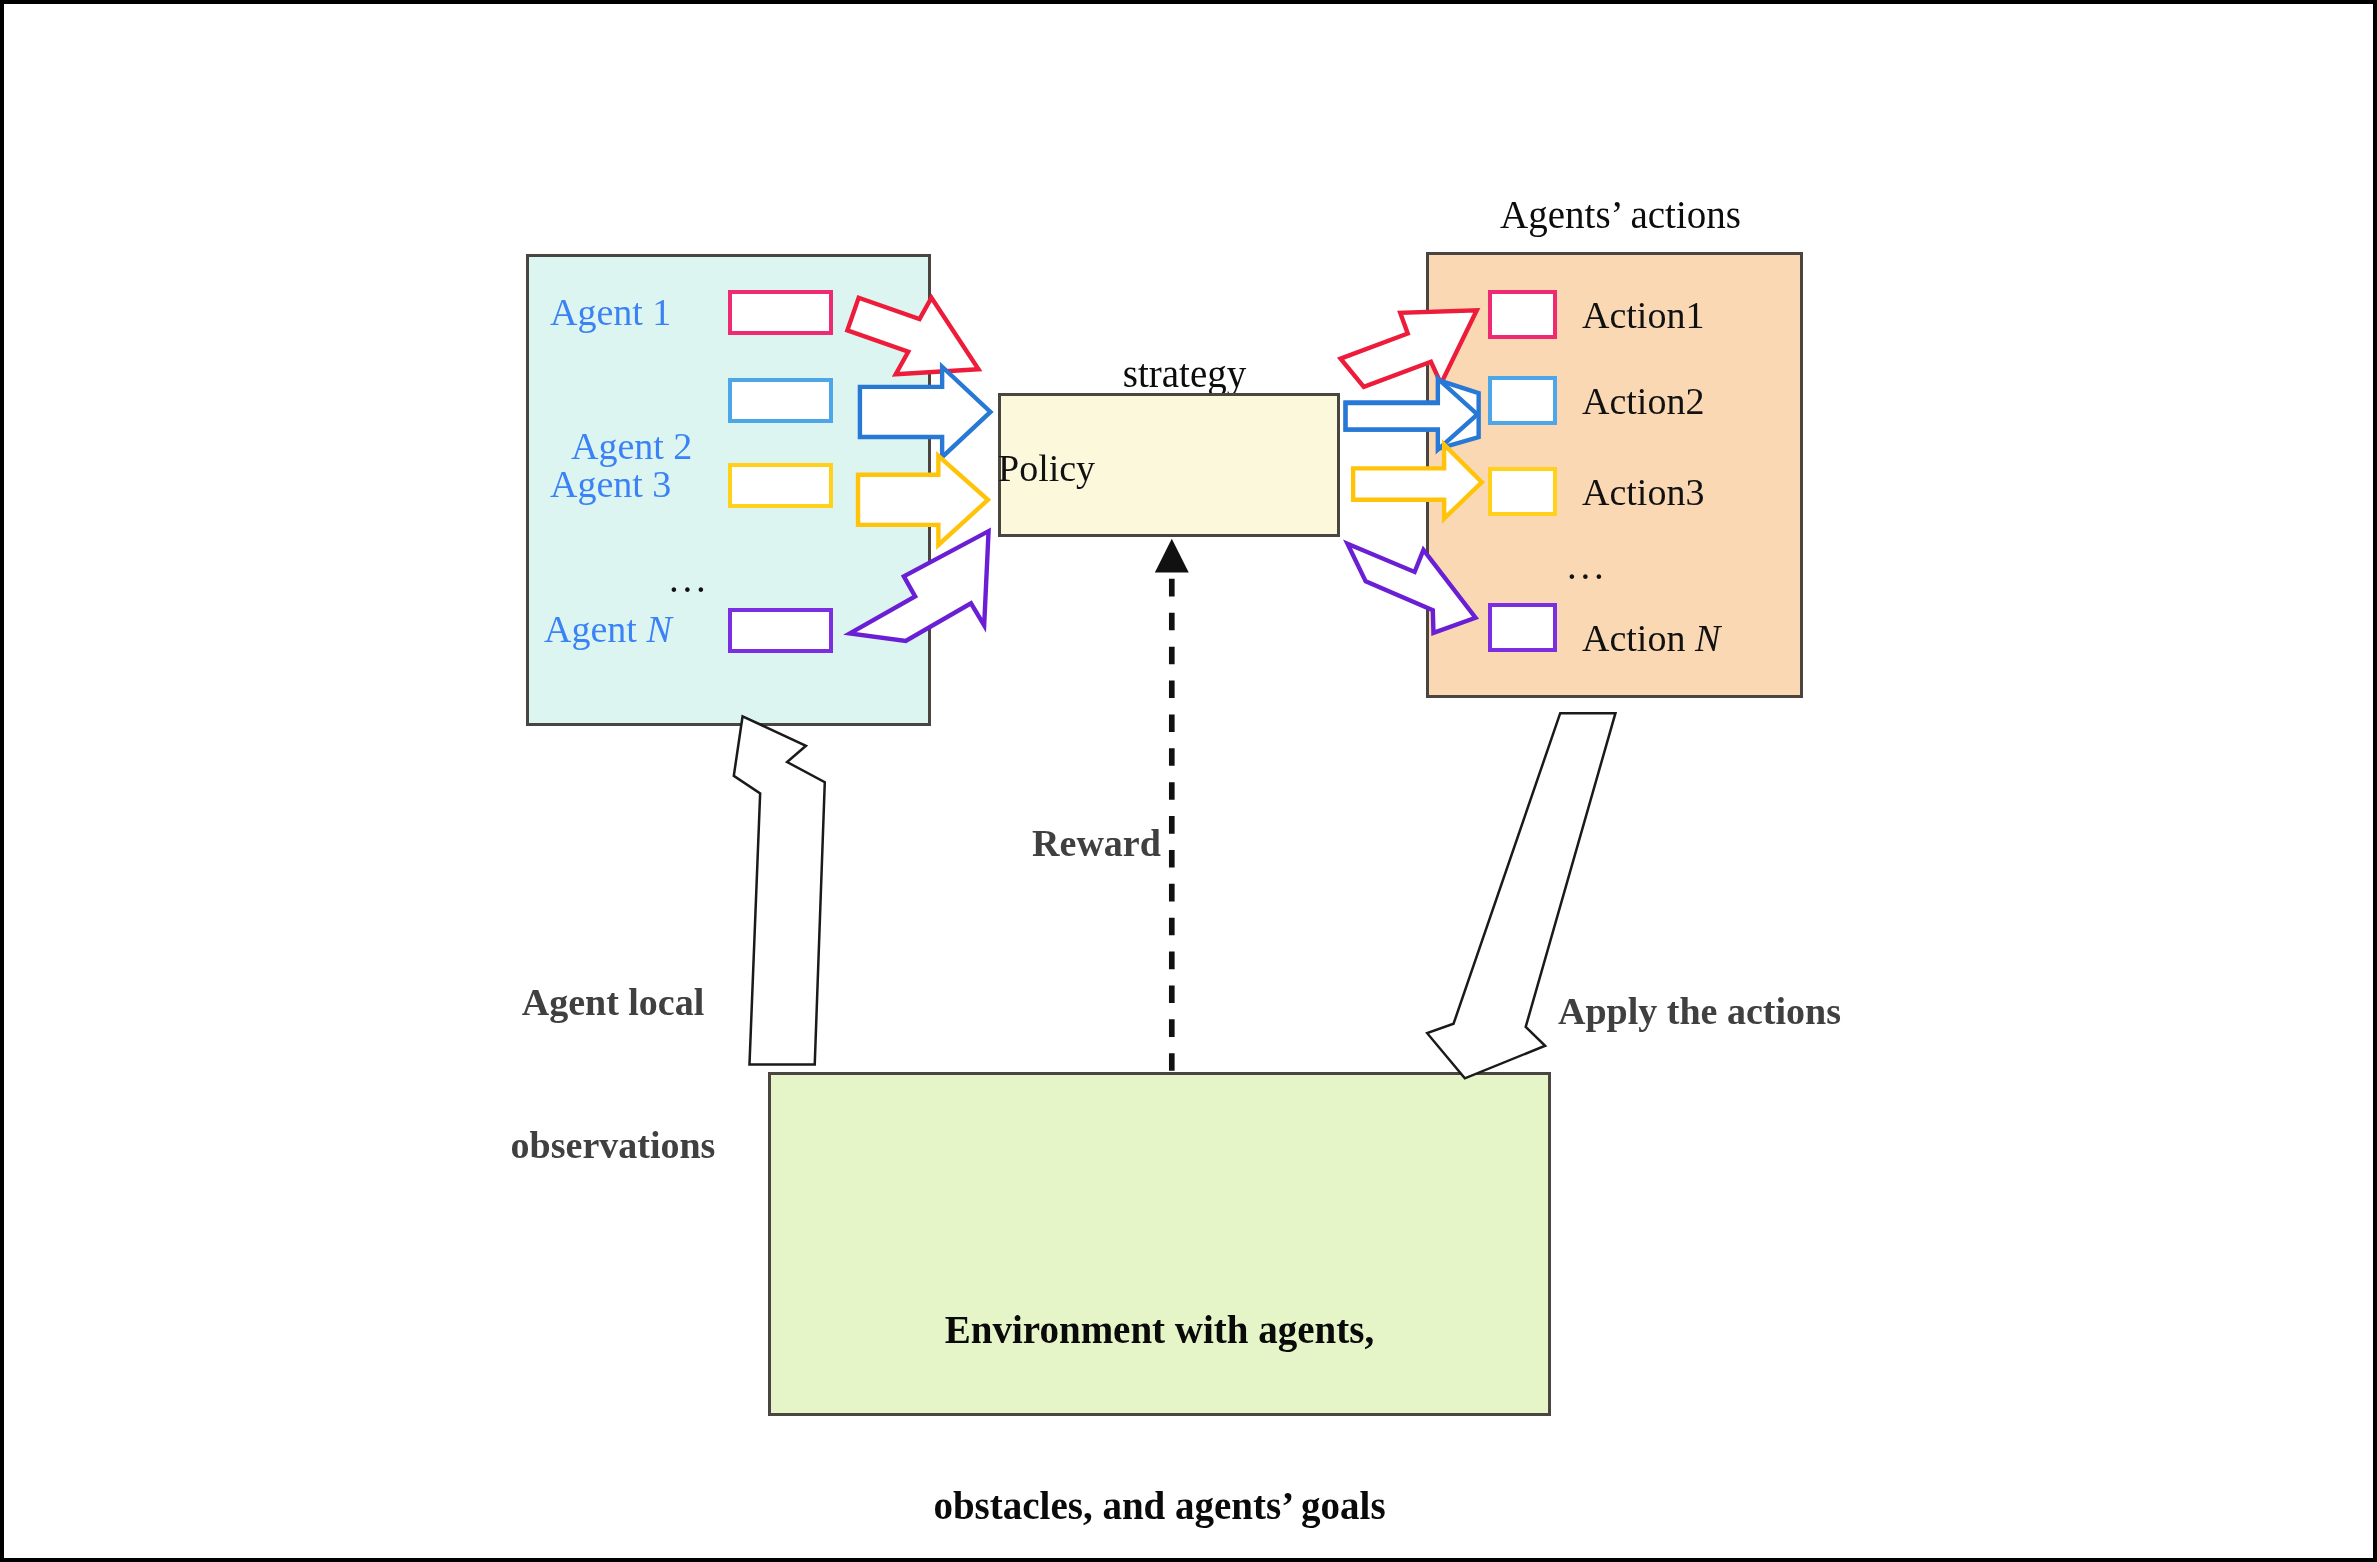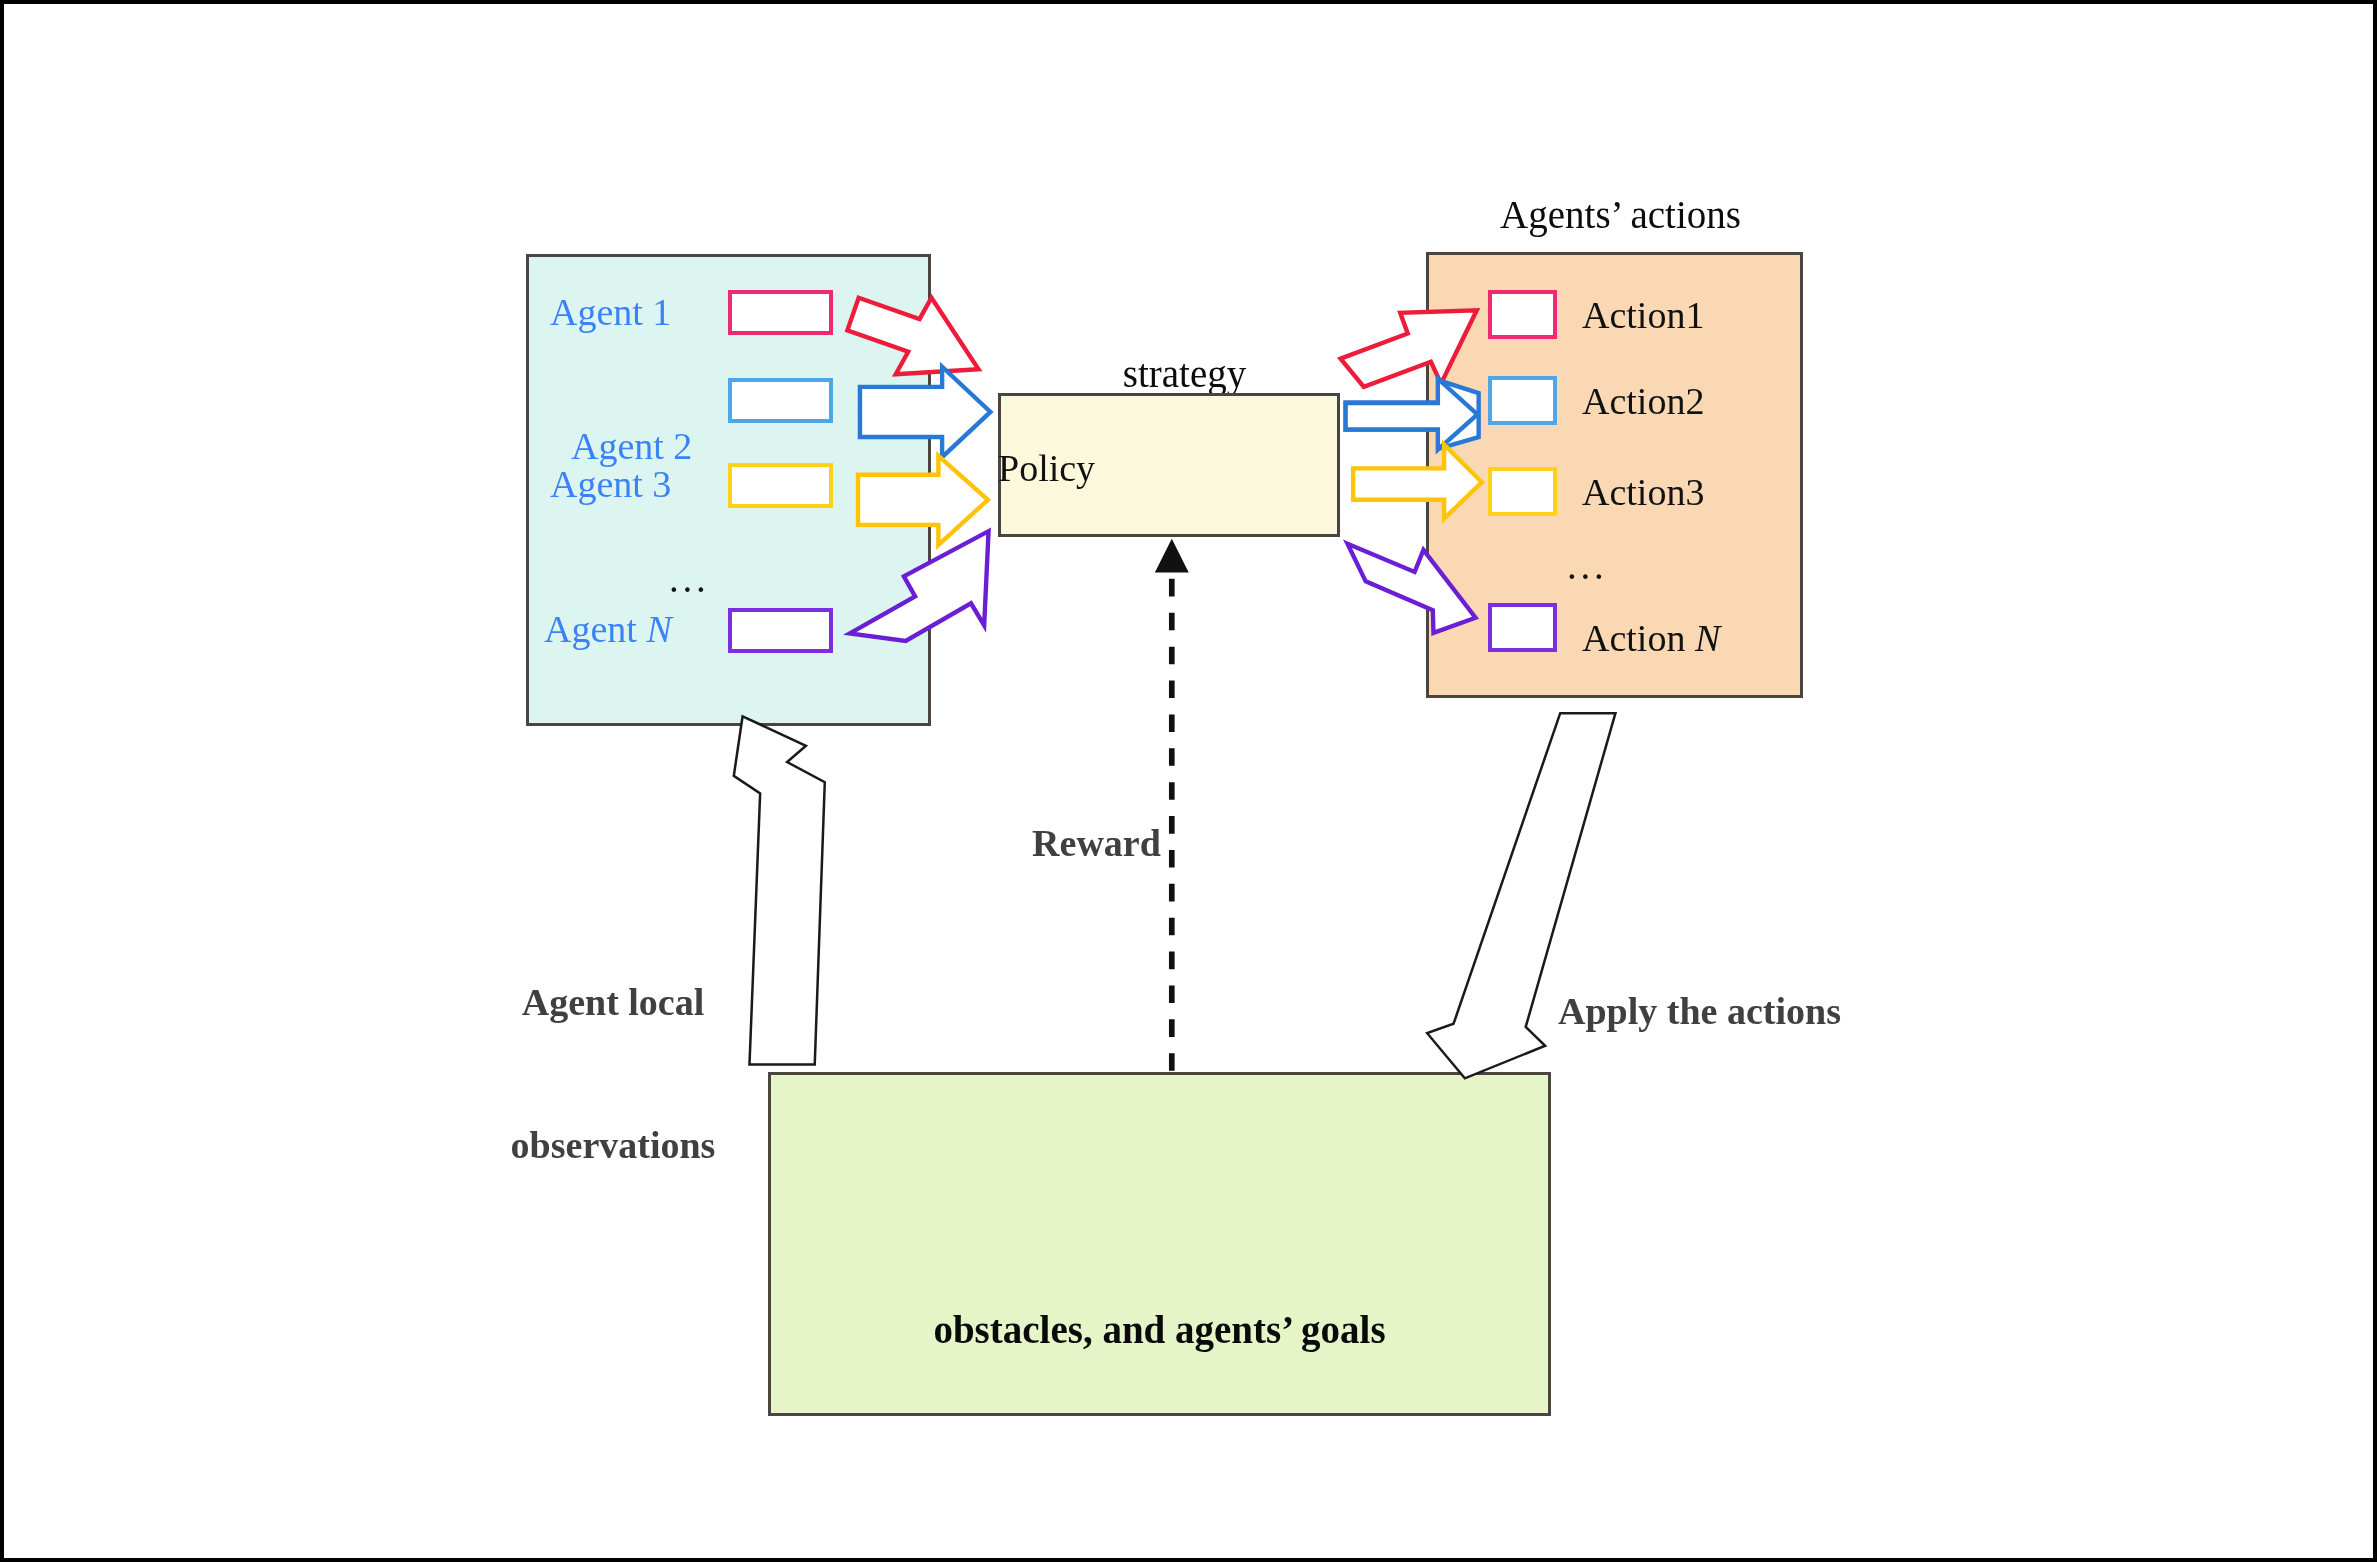--- a/index.html
+++ b/index.html
@@ -129,20 +129,21 @@
   <div class="abs swatch" style="left:1484px;top:463px;width:69px;height:49px;border-color:#FFD11A;"></div>
   <div class="abs txt action-label" style="left:1578px;top:466px;width:226px;">Action3</div>
 
   <div class="abs txt ellipsis" style="left:1563px;top:539px;">...</div>
 
   <div class="abs swatch" style="left:1484px;top:599px;width:69px;height:49px;border-color:#7B2FE0;"></div>
   <div class="abs txt action-label" style="left:1578px;top:612px;width:251px;">Action <em>N</em></div>
 
   <div class="abs panel panel-env" style="left:764px;top:1068px;width:783px;height:344px;"></div>
   <div class="abs txt env-text" style="left:764px;top:1180px;width:783px;">
+    <div>Environment with agents,</div>
     <div>obstacles, and agents’ goals</div>
   </div>
 
   <div class="abs txt bold-label" style="left:992px;top:816px;width:201px;text-align:center;">Reward</div>
 
   <div class="abs txt bold-label" style="left:477px;top:879px;width:264px;text-align:center;">
     <div>Agent local</div>
     <div>observations</div>
   </div>
 

